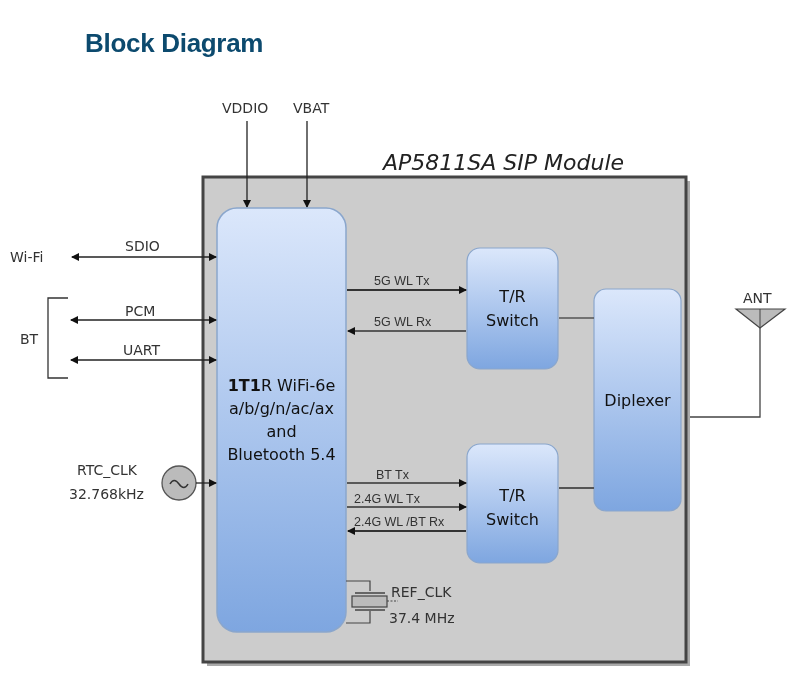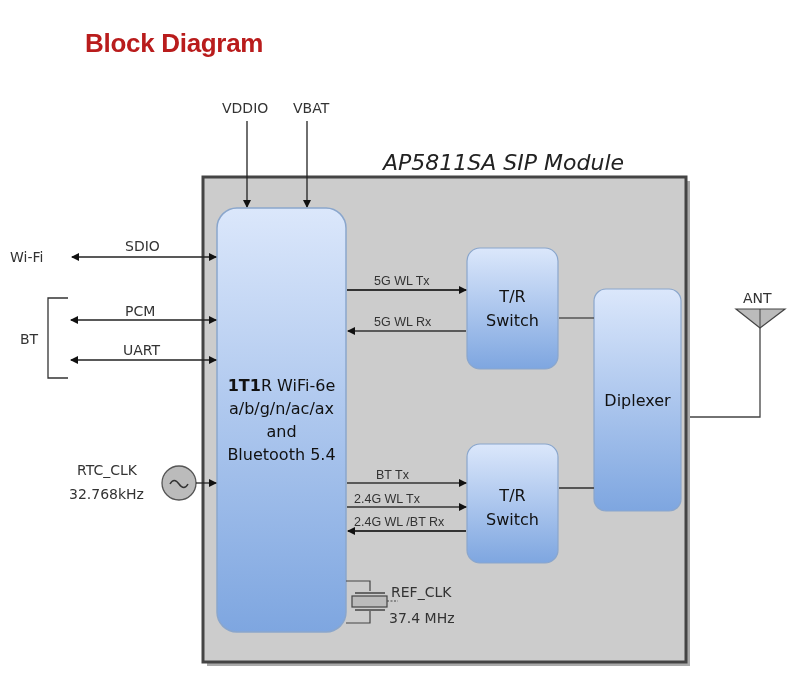--- a/index.html
+++ b/index.html
@@ -1,17 +1,17 @@
 <!DOCTYPE html>
 <html><head>
   <meta charset="utf-8">
   <style>
     html, body { margin:0; padding:0; background:#ffffff; }
     body { width:801px; height:688px; position:relative; overflow:hidden; font-family:"DejaVu Sans", sans-serif; color:#222; }
-    .title { position:absolute; left:85px; top:28px; font-family:"Liberation Sans", sans-serif; font-weight:bold; font-size:26px; color:#b91c1c; letter-spacing:-0.3px; }
+    .title { position:absolute; left:85px; top:28px; font-family:"Liberation Sans", sans-serif; font-weight:bold; font-size:26px; color:#0c4a6e; letter-spacing:-0.3px; }
     svg { position:absolute; left:0; top:0; }
     .lbl { font-family:"DejaVu Sans", sans-serif; font-size:14px; fill:#333; }
     .lbl-sm { font-family:"Liberation Sans", sans-serif; font-size:12.5px; fill:#333; }
     .mod-title { font-family:"DejaVu Sans", sans-serif; font-style:italic; font-size:22px; fill:#222; }
     .blk-text { font-family:"DejaVu Sans", sans-serif; font-size:16px; fill:#111; }
     .blk-text-b { font-family:"DejaVu Sans", sans-serif; font-size:16px; fill:#111; font-weight:bold; }
   </style>
 </head>
 <body>
 

